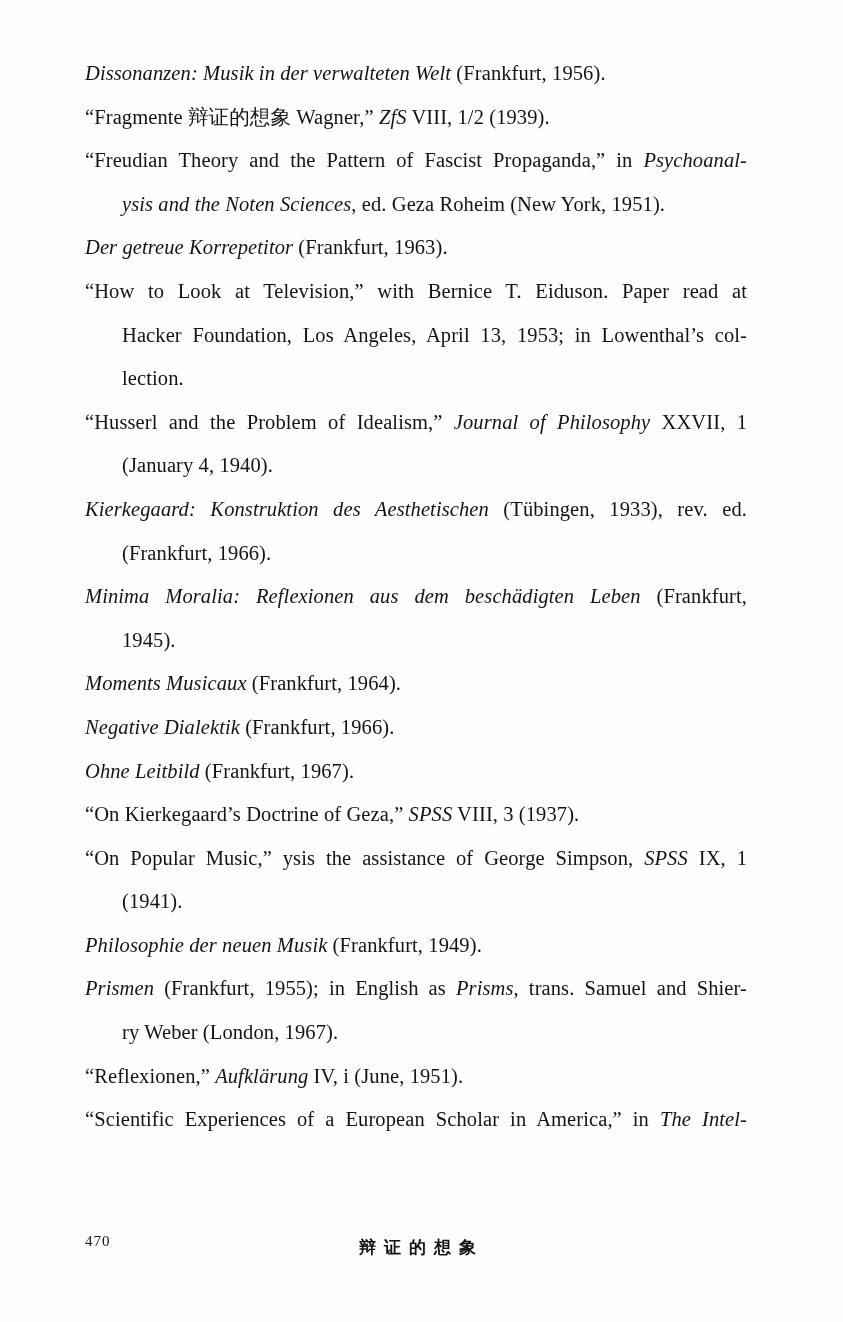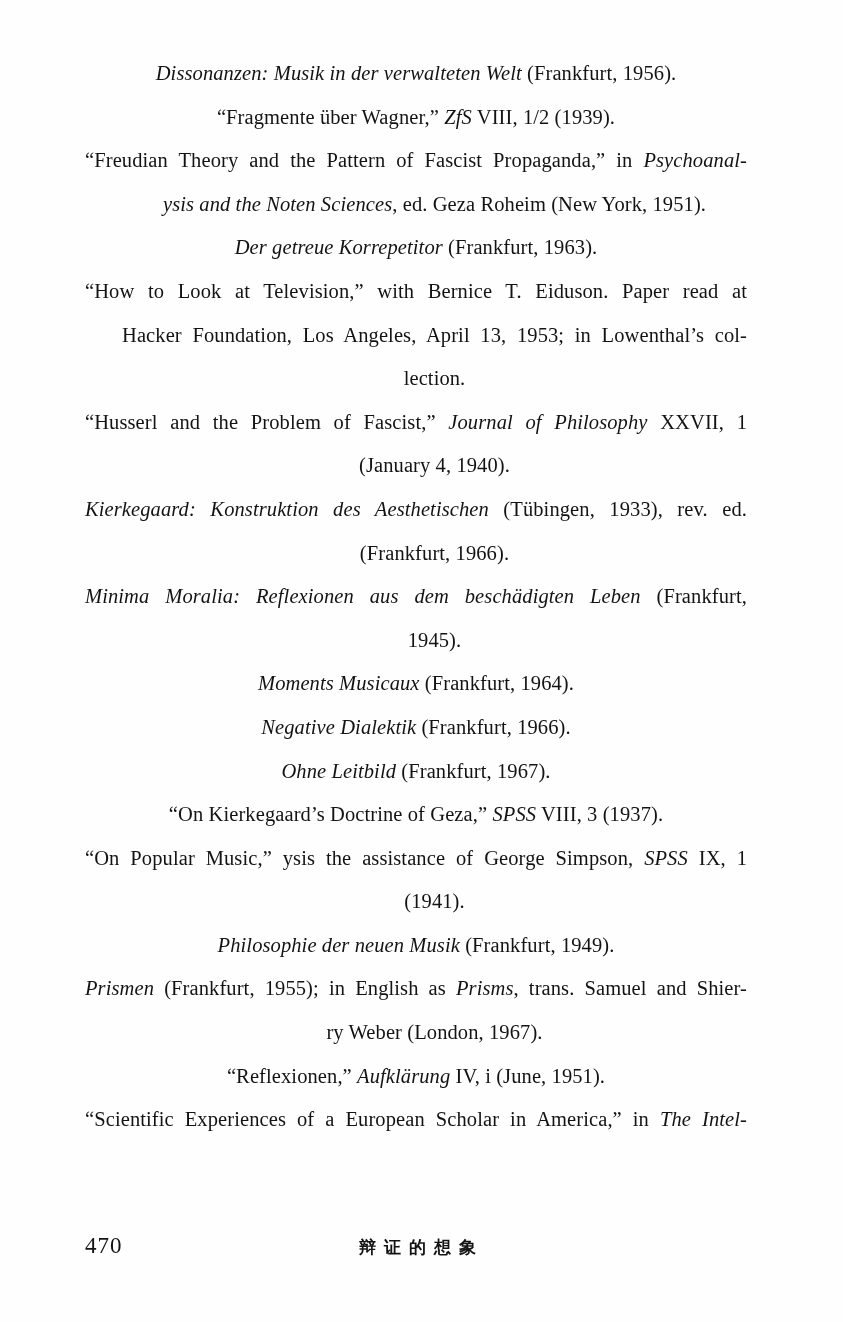--- a/index.html
+++ b/index.html
@@ -26,21 +26,20 @@
     width: 662px;
   }
   .entry {
     margin: 0;
   }
   .line {
     font-size: 20.5px;
     line-height: 43.6px;
     white-space: normal;
     letter-spacing: 0.1px;
-    text-align: center;
   }
   .line.cont {
     padding-left: 37px;
   }
   .line.just {
     text-align: justify;
     text-align-last: justify;
     -moz-text-align-last: justify;
   }
   .it {
@@ -53,21 +52,21 @@
     position: absolute;
     left: 0;
     top: 1233px;
     width: 843px;
     height: 40px;
   }
   .page-number {
     position: absolute;
     left: 85px;
     top: 0;
-    font-size: 23px;
+    font-size: 15px;
     letter-spacing: 1px;
     font-family: "Liberation Serif", "DejaVu Serif", serif;
   }
   .running-title {
     position: absolute;
     left: 0;
     right: 0;
     top: 3px;
     text-align: center;
     font-size: 17px;
@@ -79,36 +78,36 @@
 </head>
 <body>
 
 <div class="page">
 
   <div class="biblio">
       <div class="entry">
         <div class="line"><span class="it">Dissonanzen: Musik in der verwalteten Welt</span><span class="ro"> (Frankfurt, 1956).</span></div>
       </div>
       <div class="entry">
-        <div class="line"><span class="ro">“Fragmente über Wagner,” </span><span class="it">ZfS</span><span class="ro"> VIII, 1/2 (1939).</span></div>
+        <div class="line"><span class="ro">“Fragmente 辩证的想象 Wagner,” </span><span class="it">ZfS</span><span class="ro"> VIII, 1/2 (1939).</span></div>
       </div>
       <div class="entry">
         <div class="line just"><span class="ro">“Freudian Theory and the Pattern of Fascist Propaganda,” in </span><span class="it">Psychoanal-</span></div>
         <div class="line cont"><span class="it">ysis and the Noten Sciences</span><span class="ro">, ed. Geza Roheim (New York, 1951).</span></div>
       </div>
       <div class="entry">
         <div class="line"><span class="it">Der getreue Korrepetitor</span><span class="ro"> (Frankfurt, 1963).</span></div>
       </div>
       <div class="entry">
         <div class="line just"><span class="ro">“How to Look at Television,” with Bernice T. Eiduson. Paper read at</span></div>
         <div class="line cont just"><span class="ro">Hacker Foundation, Los Angeles, April 13, 1953; in Lowenthal’s col-</span></div>
         <div class="line cont"><span class="ro">lection.</span></div>
       </div>
       <div class="entry">
-        <div class="line just"><span class="ro">“Husserl and the Problem of Fascist,” </span><span class="it">Journal of Philosophy</span><span class="ro"> XXVII, 1</span></div>
+        <div class="line just"><span class="ro">“Husserl and the Problem of Idealism,” </span><span class="it">Journal of Philosophy</span><span class="ro"> XXVII, 1</span></div>
         <div class="line cont"><span class="ro">(January 4, 1940).</span></div>
       </div>
       <div class="entry">
         <div class="line just"><span class="it">Kierkegaard: Konstruktion des Aesthetischen</span><span class="ro"> (Tübingen, 1933), rev. ed.</span></div>
         <div class="line cont"><span class="ro">(Frankfurt, 1966).</span></div>
       </div>
       <div class="entry">
         <div class="line just"><span class="it">Minima Moralia: Reflexionen aus dem beschädigten Leben</span><span class="ro"> (Frankfurt,</span></div>
         <div class="line cont"><span class="ro">1945).</span></div>
       </div>

